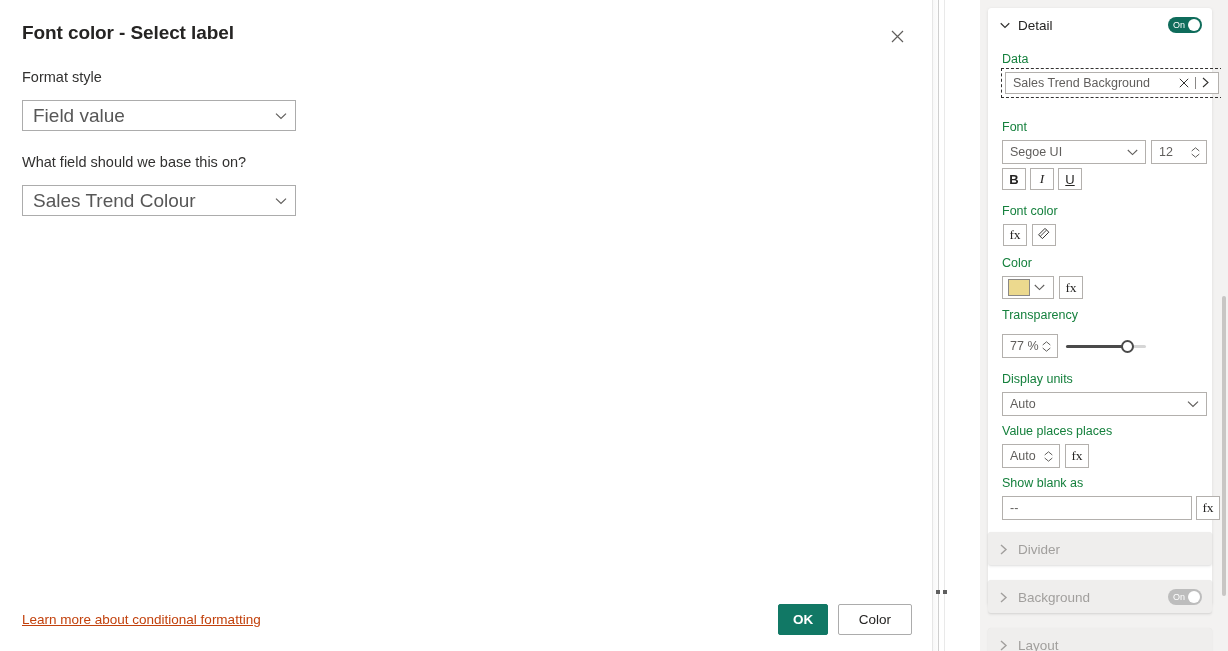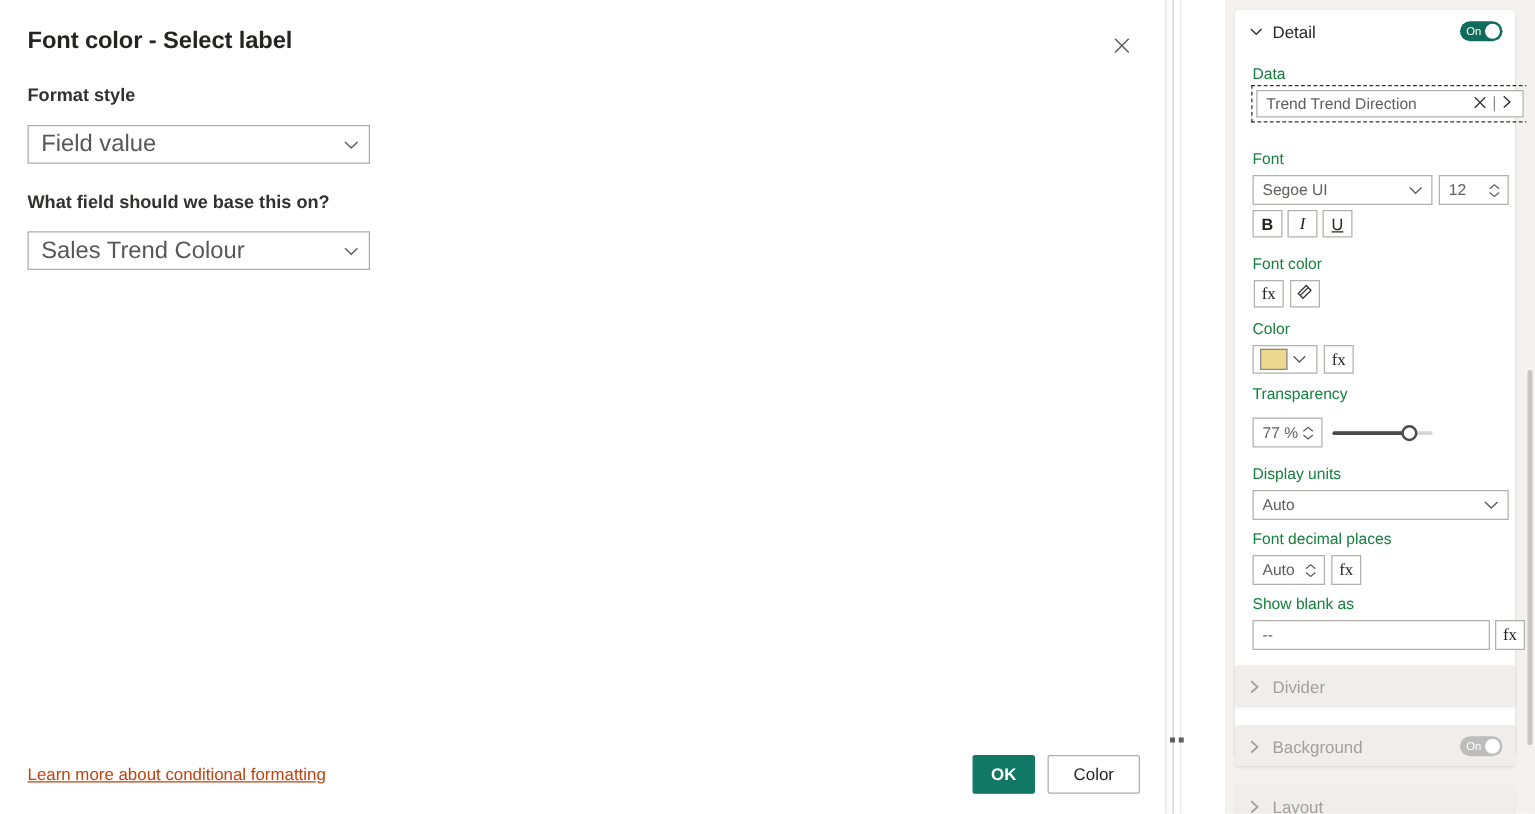--- a/index.html
+++ b/index.html
@@ -25,21 +25,21 @@
   .close-btn {
     position: absolute; left: 880px; top: 19px;
     width: 34px; height: 34px;
     display: flex; align-items: center; justify-content: center;
     background: transparent; border: none; cursor: pointer;
   }
   .close-btn svg { display: block; }
 
   .field-label {
     position: absolute;
-    font-size: 14.5px; color: #323130; font-weight: bold;
+    font-size: 14.5px; color: #323130; font-weight: normal;
   }
   .dd {
     position: absolute;
     width: 274px; height: 31px;
     border: 1px solid #acacac;
     background: #ffffff;
     display: flex; align-items: center;
     padding: 0 8px 0 10px;
     cursor: pointer;
   }
@@ -252,21 +252,21 @@
         <span class="ctitle">Detail</span>
         <span class="toggle" style="background: rgb(15, 108, 91);">
           <span class="tlabel">On</span>
           <span class="knob"></span>
         </span>
       </div>
 
       <div class="plabel" style="left:14px; top:44px;">Data</div>
       <div class="focus-ring" style="left:13px; top:60px; width:222px; height:30px;"></div>
       <div class="pbox" style="left:17px; top:64px; width:214px; height:22px;">
-        <span class="ptext">Trend Trend Direction</span>
+        <span class="ptext">Sales Trend Background</span>
         <span style="display:flex;align-items:center;padding-right:8px;gap:6px;">
           <span>
             <svg width="10" height="10" viewBox="0 0 10 10">
               <path d="M0.8 0.8 L9.2 9.2 M9.2 0.8 L0.8 9.2" stroke="#323130" stroke-width="1" fill="none"></path>
             </svg>
           </span>
           <span style="display:inline-block;width:1px;height:12px;background:#8a8886;"></span>
           <span>
             <svg width="8" height="11" viewBox="0 0 8 11">
               <path d="M1 1 L6 5.5 L1 10" stroke="#323130" stroke-width="1.1" fill="none"></path>
@@ -340,21 +340,21 @@
       <div class="plabel" style="left:14px; top:364px;">Display units</div>
       <div class="pbox" style="left:14px; top:384px; width:205px; height:24px;">
         <span class="ptext">Auto</span>
         <span style="padding-right:7px;display:flex;">
           <svg width="12" height="8" viewBox="0 0 12 8">
             <path d="M1 1.6 L6 6.4 L11 1.6" stroke="#605e5c" stroke-width="1.2" fill="none"></path>
           </svg>
         </span>
       </div>
 
-      <div class="plabel" style="left:14px; top:416px;">Font decimal places</div>
+      <div class="plabel" style="left:14px; top:416px;">Value places places</div>
       <div class="pbox" style="left:14px; top:436px; width:58px; height:24px;">
         <span class="ptext">Auto</span>
         <span class="spin">
           <svg width="9" height="5" viewBox="0 0 9 5">
               <path d="M0.7 4 L4.5 0.8 L8.3 4" stroke="#605e5c" stroke-width="1" fill="none"></path>
             </svg>
           <svg width="9" height="5" viewBox="0 0 9 5">
               <path d="M0.7 1 L4.5 4.2 L8.3 1" stroke="#605e5c" stroke-width="1" fill="none"></path>
             </svg>
         </span>

